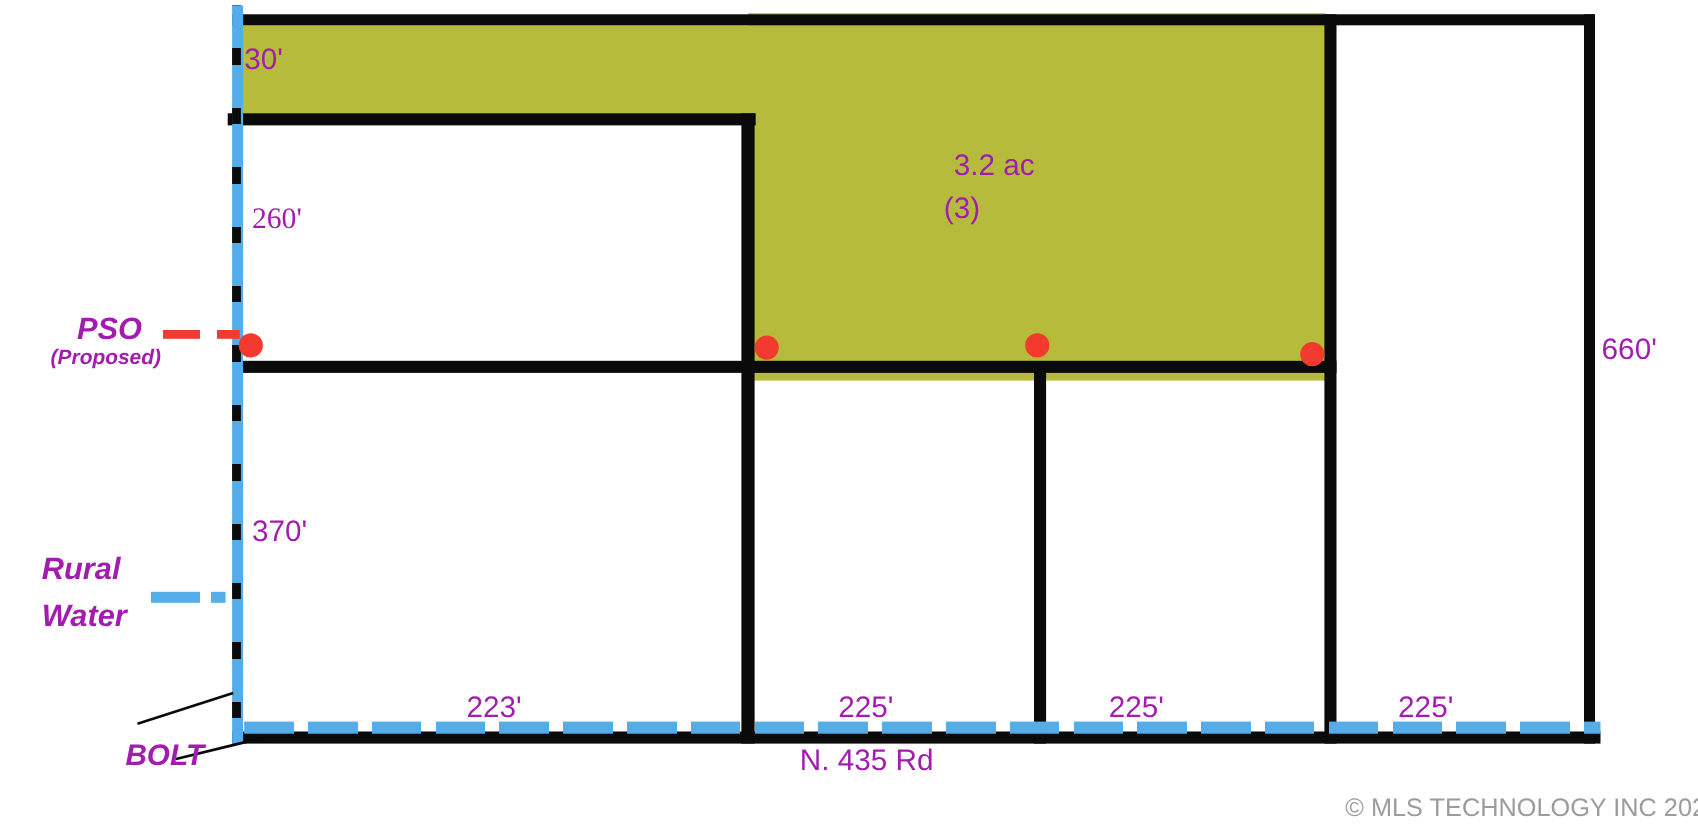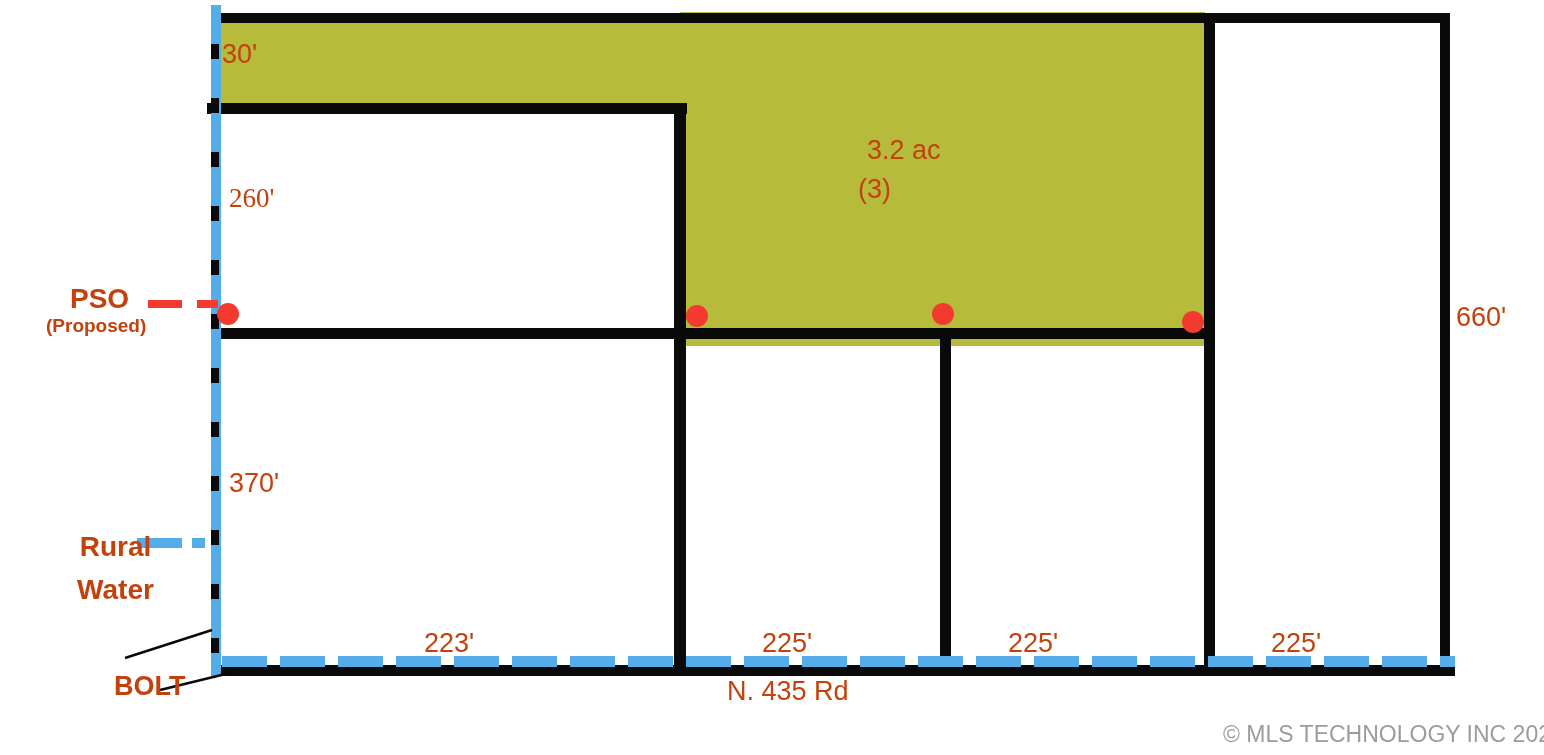--- a/index.html
+++ b/index.html
@@ -51,31 +51,31 @@
   .rural-line{
     left:137px;top:538px;width:68px;height:10px;
     background:repeating-linear-gradient(90deg, var(--blue) 0 45px, transparent 45px 55px);
   }
   .dot{width:22px;height:22px;border-radius:50%;background:var(--red);}
   .dot1{left:217px;top:303px;}
   .dot2{left:686px;top:305px;}
   .dot3{left:932px;top:303px;}
   .dot4{left:1182px;top:311px;}
   
-  .lbl{font-size:27px;line-height:1.05;white-space:nowrap;color:#c2410c;}
-  .b{font-weight:bold;}
+  .lbl{font-size:27px;line-height:1.05;white-space:nowrap;color:#a21caf;}
+  .b{font-weight:bold;font-style:italic;}
   .lbl-30{left:222px;top:40px;}
   .lbl-260{left:229px;top:184px;font-family:Liberation Serif, serif;}
   .lbl-370{left:229px;top:469px;}
   .lbl-660{left:1456px;top:303px;}
   .lbl-area{left:836px;top:136px;margin-left:31px;}
   .lbl-lot{left:858px;top:175px;}
   .lbl-pso{left:70px;top:284px;font-size:28px;}
   .lbl-pso-sub{left:46px;top:316px;font-size:19px;}
-  .lbl-rural{left:38px;top:525px;width:155px;text-align:center;font-size:28px;line-height:43px;}
+  .lbl-rural{left:38px;top:495px;width:155px;text-align:left;font-size:28px;line-height:43px;}
   .lbl-bolt{left:66px;top:672px;margin-left:48px;}
   .lbl-road{left:727px;top:677px;}
   .lbl-318{left:424px;top:629px;}
   .lbl-225-1{left:762px;top:629px;}
   .lbl-225-2{left:1008px;top:629px;}
   .lbl-225-3{left:1271px;top:629px;}
   .copyright{left:1223px;top:721px;font-size:23px;color:var(--gray);white-space:nowrap;}
   .pointer-svg{left:0;top:0;width:1544px;height:755px;pointer-events:none;}
 </style>
 </head>

